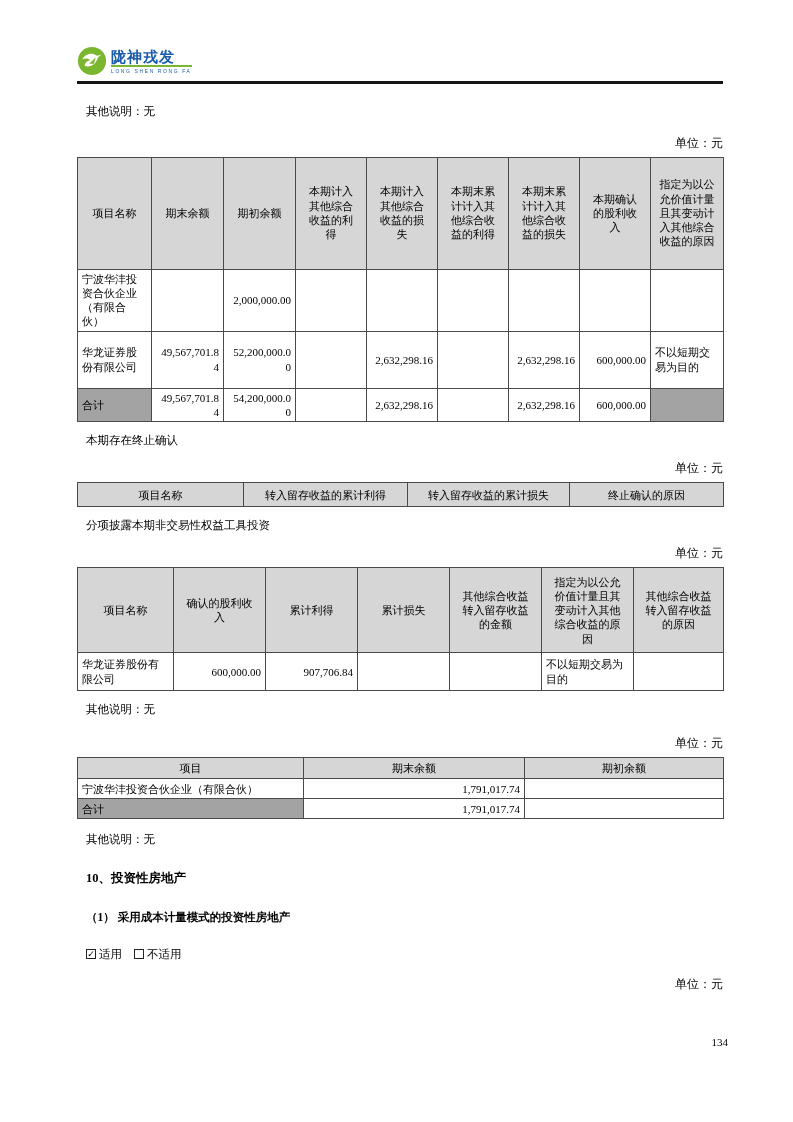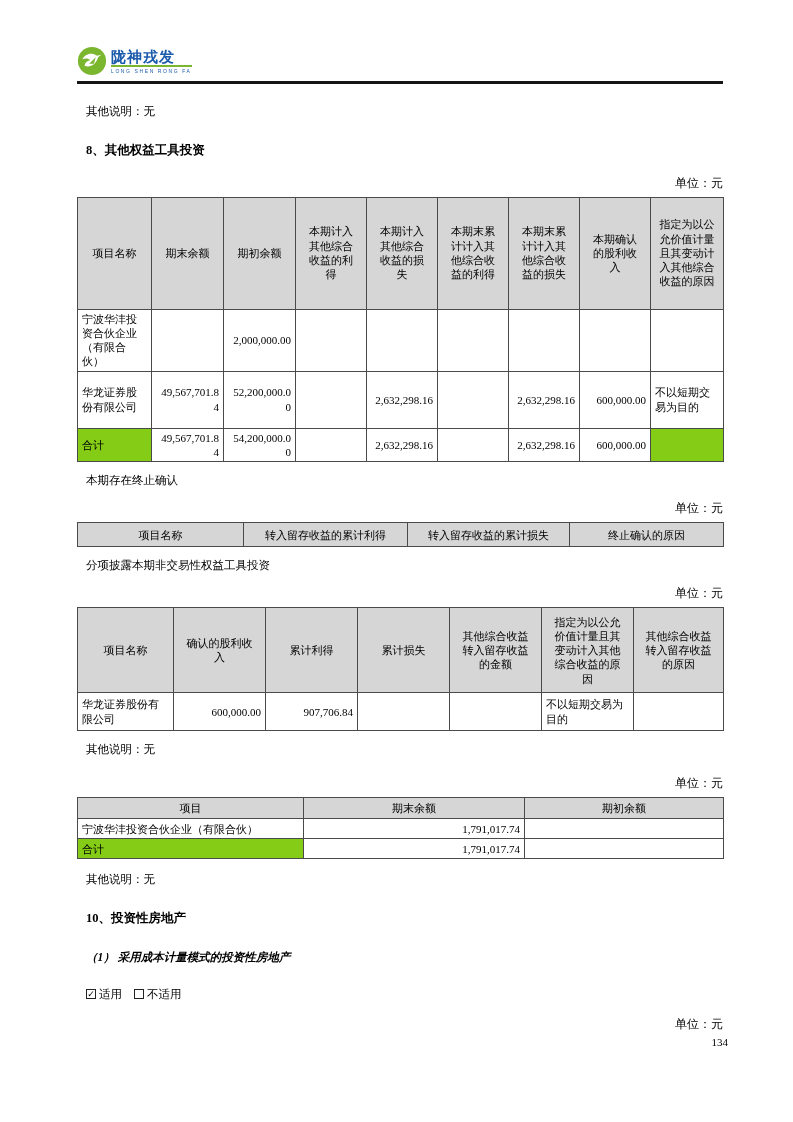--- a/index.html
+++ b/index.html
@@ -12,29 +12,29 @@
   .logo svg{display:block;}
   .brand-cn{font-size:15px;font-weight:bold;color:#1b5bab;letter-spacing:1px;line-height:15px;font-family:"Liberation Sans",sans-serif;}
   .brand-bar{height:2px;background:#7ab62e;margin:1px 0;}
   .brand-en{font-size:5px;color:#1b5bab;letter-spacing:1.6px;line-height:6px;font-family:"Liberation Sans",sans-serif;}
   .hdr-title{font-size:11.5px;line-height:14px;}
   .hdr-rule{height:2.5px;background:#151515;margin-top:5px;}
 
   
   .note{font-size:11.5px;line-height:14px;margin:11px 0 0 9px;}
   .sec-h{font-size:12.5px;font-weight:bold;margin:24px 0 0 9px;line-height:16px;}
-  .sub-h{font-size:11.5px;font-weight:bold;margin:24px 0 0 9px;line-height:15px;font-style:italic;}
+  .sub-h{font-size:11.5px;font-weight:bold;margin:24px 0 0 9px;line-height:15px;}
   .unit{font-size:12px;text-align:right;margin:14px 0 7px 0;line-height:14px;}
   .mt20{margin-top:20px;}
 
   
   table{border-collapse:collapse;width:646px;table-layout:fixed;border:1.5px solid #3c3c3c;}
   th,td{border:1px solid #4a4a4a;font-size:11px;line-height:1.3;vertical-align:middle;padding:2px 4px;box-sizing:border-box;font-weight:normal;}
   th{background:#d6d6d6;text-align:center;padding:2px 8px;}
-  td.g{background:#84cc16;}
+  td.g{background:#a3a3a3;}
   td.num{text-align:right;word-break:break-all;padding-right:4px;}
   td.txt{text-align:left;}
   tr.h112{height:112px;} tr.h62{height:62px;} tr.h57{height:57px;} tr.h32{height:32px;}
   tr.h85{height:85px;} tr.h38{height:38px;} tr.h24{height:24px;} tr.h21{height:21px;padding-left:19px;} tr.h20{height:20px;}
 
   
   .chk{display:flex;align-items:center;gap:3px;margin-top:22px;}
   .cb{display:inline-block;width:10px;height:10px;border:1px solid #222;font-size:9px;line-height:9px;text-align:center;box-sizing:border-box;}
   .cb2{margin-left:9px;}
 
@@ -56,21 +56,20 @@
         <div class="brand-cn">陇神戎发</div>
         <div class="brand-bar"></div>
         <div class="brand-en">LONG SHEN RONG FA</div>
       </div>
     </div>
   </div>
   <div class="hdr-rule"></div>
 
   <p class="note mt20">其他说明：无</p>
 
-  <div class="sec-h">8、其他权益工具投资</div>
 
   <div class="unit" style="margin-top:18px">单位：元</div>
 
   <table>
     <colgroup>
       <col style="width:74px">
         <col style="width:72px">
         <col style="width:72px">
       <col style="width:71px">
         <col style="width:71px">

